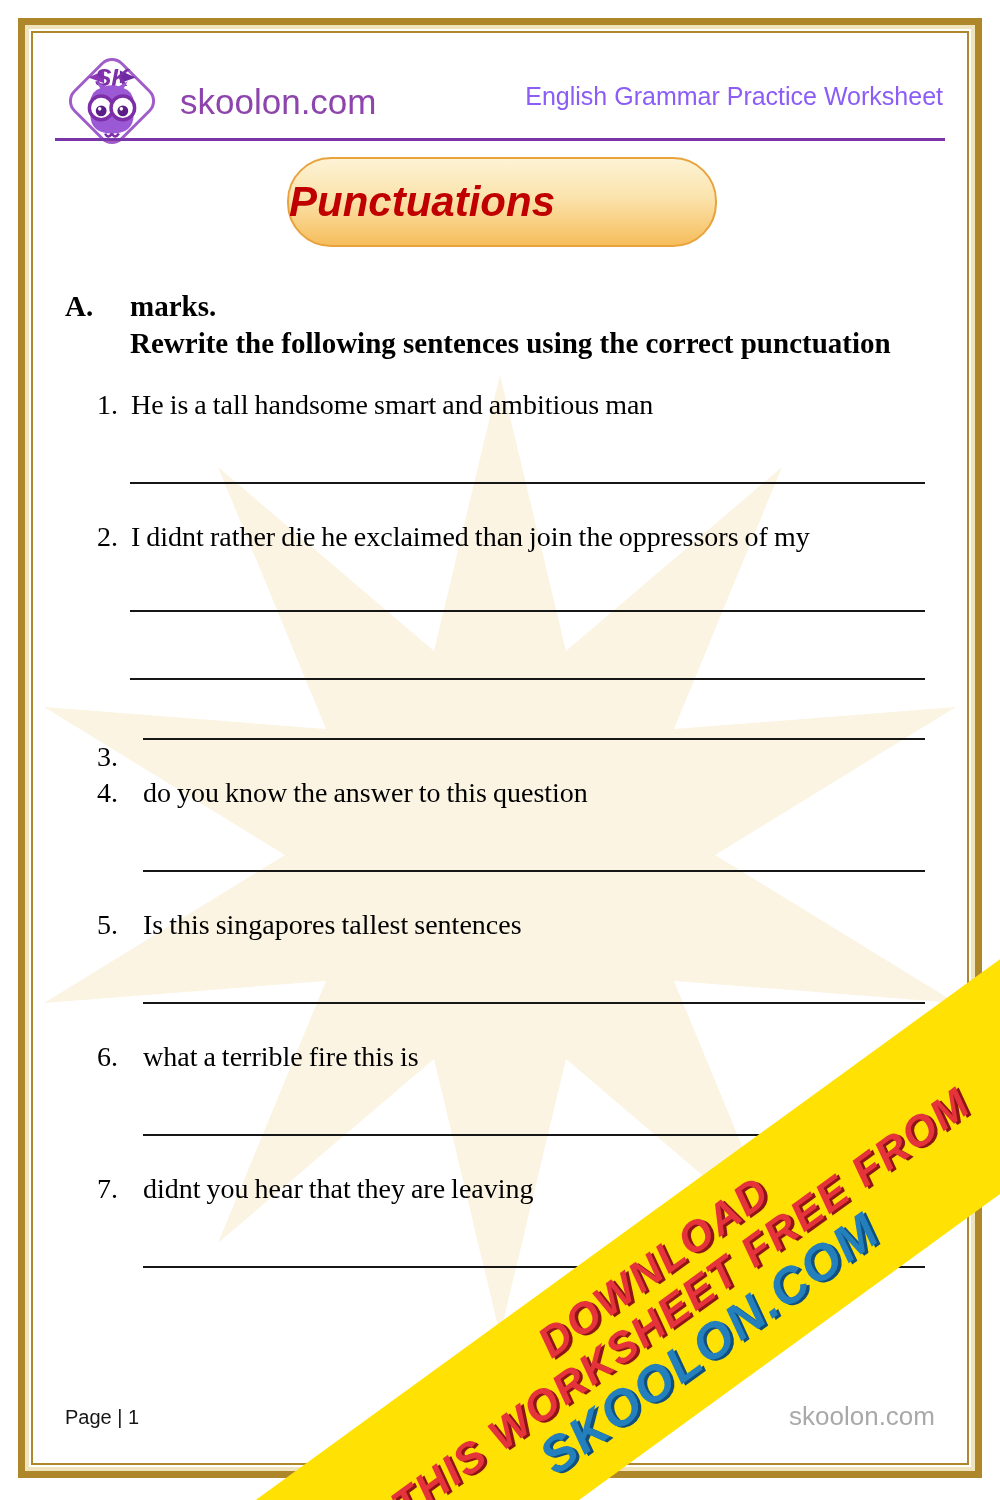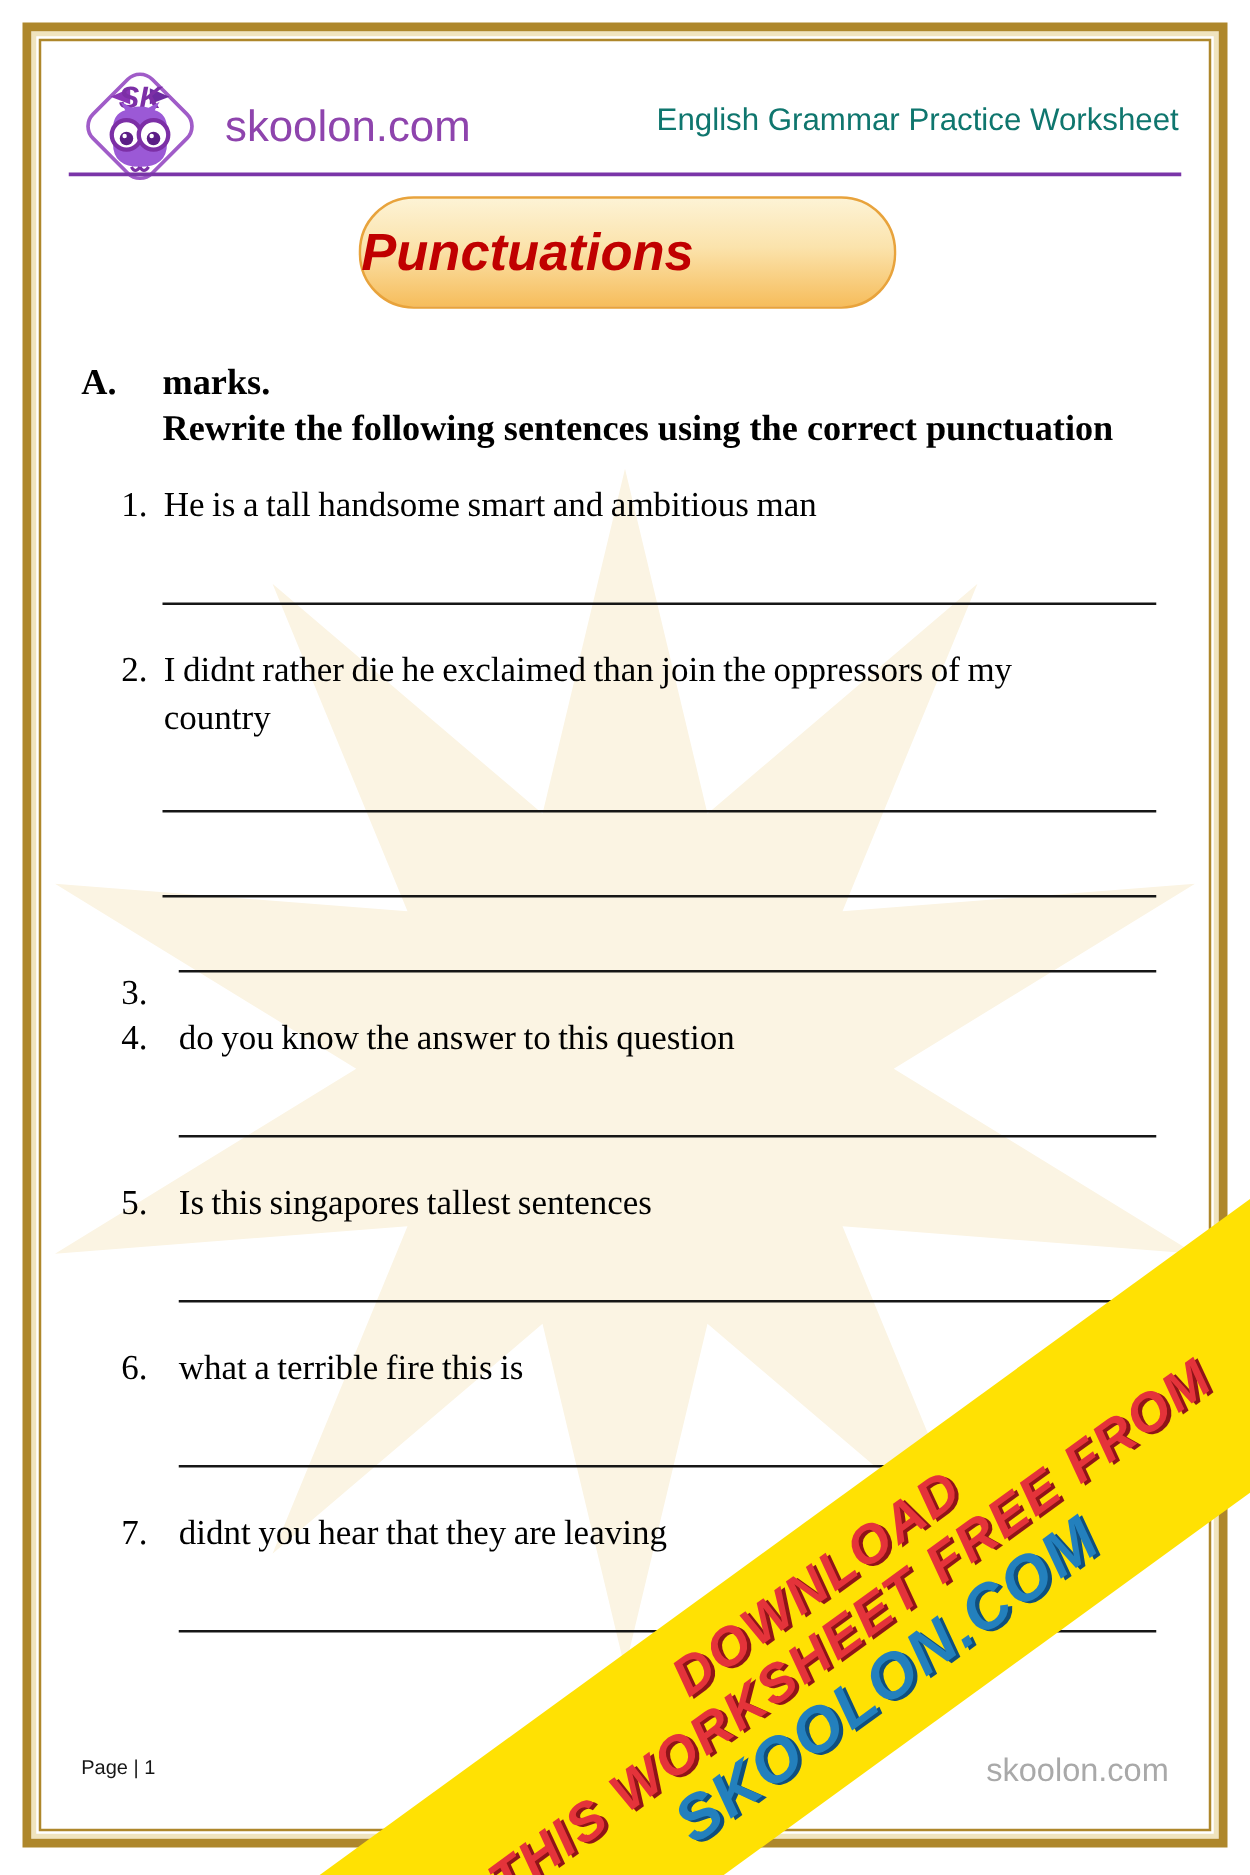--- a/index.html
+++ b/index.html
@@ -20,21 +20,21 @@
     border:2px solid #AE872B;z-index:2;pointer-events:none;
   }
   
   .logo{position:absolute;left:53px;top:42px;width:118px;height:118px;z-index:3;}
   .logo-text{
     position:absolute;left:180px;top:82px;z-index:3;
     font-family:"Liberation Sans",sans-serif;font-size:35px;color:#8E44AD;
   }
   .header-subtitle{
     position:absolute;right:57px;top:82px;z-index:3;text-align:right;
-    font-family:"Liberation Sans",sans-serif;font-size:25px;color:#0f766e;
+    font-family:"Liberation Sans",sans-serif;font-size:25px;color:#8b5cf6;
   }
   .header-divider{
     position:absolute;left:55px;top:138px;width:890px;height:3px;
     background:#7A35A8;z-index:3;
   }
   
   .badge{
     position:absolute;left:287px;top:157px;width:426px;height:86px;z-index:3;
     border:2px solid #E8A33C;border-radius:44px;
     background:linear-gradient(#FDF3D5 0%,#FBE3AC 45%,#F6BD5C 100%);
@@ -56,21 +56,21 @@
   .indent-a .q-text{margin-left:34px;}
   .indent-b .q-text{margin-left:46px;}
   .blank{height:0;border-bottom:2px solid #161616;margin-top:58px;}
   .indent-a .blank{margin-left:33px;}
   .indent-b .blank{margin-left:46px;}
   .blank.b2{margin-top:66px;}
   .q2-first{margin-top:54px;}
   
   .footer-page{
     position:absolute;left:65px;top:1406px;z-index:3;
-    font-family:"Liberation Sans",sans-serif;font-size:16px;color:#161616;
+    font-family:"Liberation Sans",sans-serif;font-size:20px;color:#161616;
   }
   .footer-site{
     position:absolute;right:65px;top:1401px;z-index:3;
     font-family:"Liberation Sans",sans-serif;font-size:26px;color:#A9A9A9;
   }
   
   .banner{
     position:absolute;left:33px;top:1212px;width:1300px;height:190px;
     background:#FFE103;transform:rotate(-36deg);z-index:6;
     display:flex;flex-direction:column;align-items:center;justify-content:center;
@@ -133,21 +133,20 @@
           <span class="q-num">1.</span>
           <div class="q-text">
             <div>He is a tall handsome smart and ambitious man</div>
           </div>
           <div class="blank"></div>
         </div>
         <div class="q indent-a">
           <span class="q-num">2.</span>
           <div class="q-text">
             <div>I didnt rather die he exclaimed than join the oppressors of my</div>
-            <div>country</div>
           </div>
           <div class="blank q2-first"></div>
           <div class="blank b2"></div>
         </div>
         <div class="q indent-b">
           <span class="q-num">3.</span>
           <div class="blank"></div>
         </div>
         <div class="q indent-b">
           <span class="q-num">4.</span>

